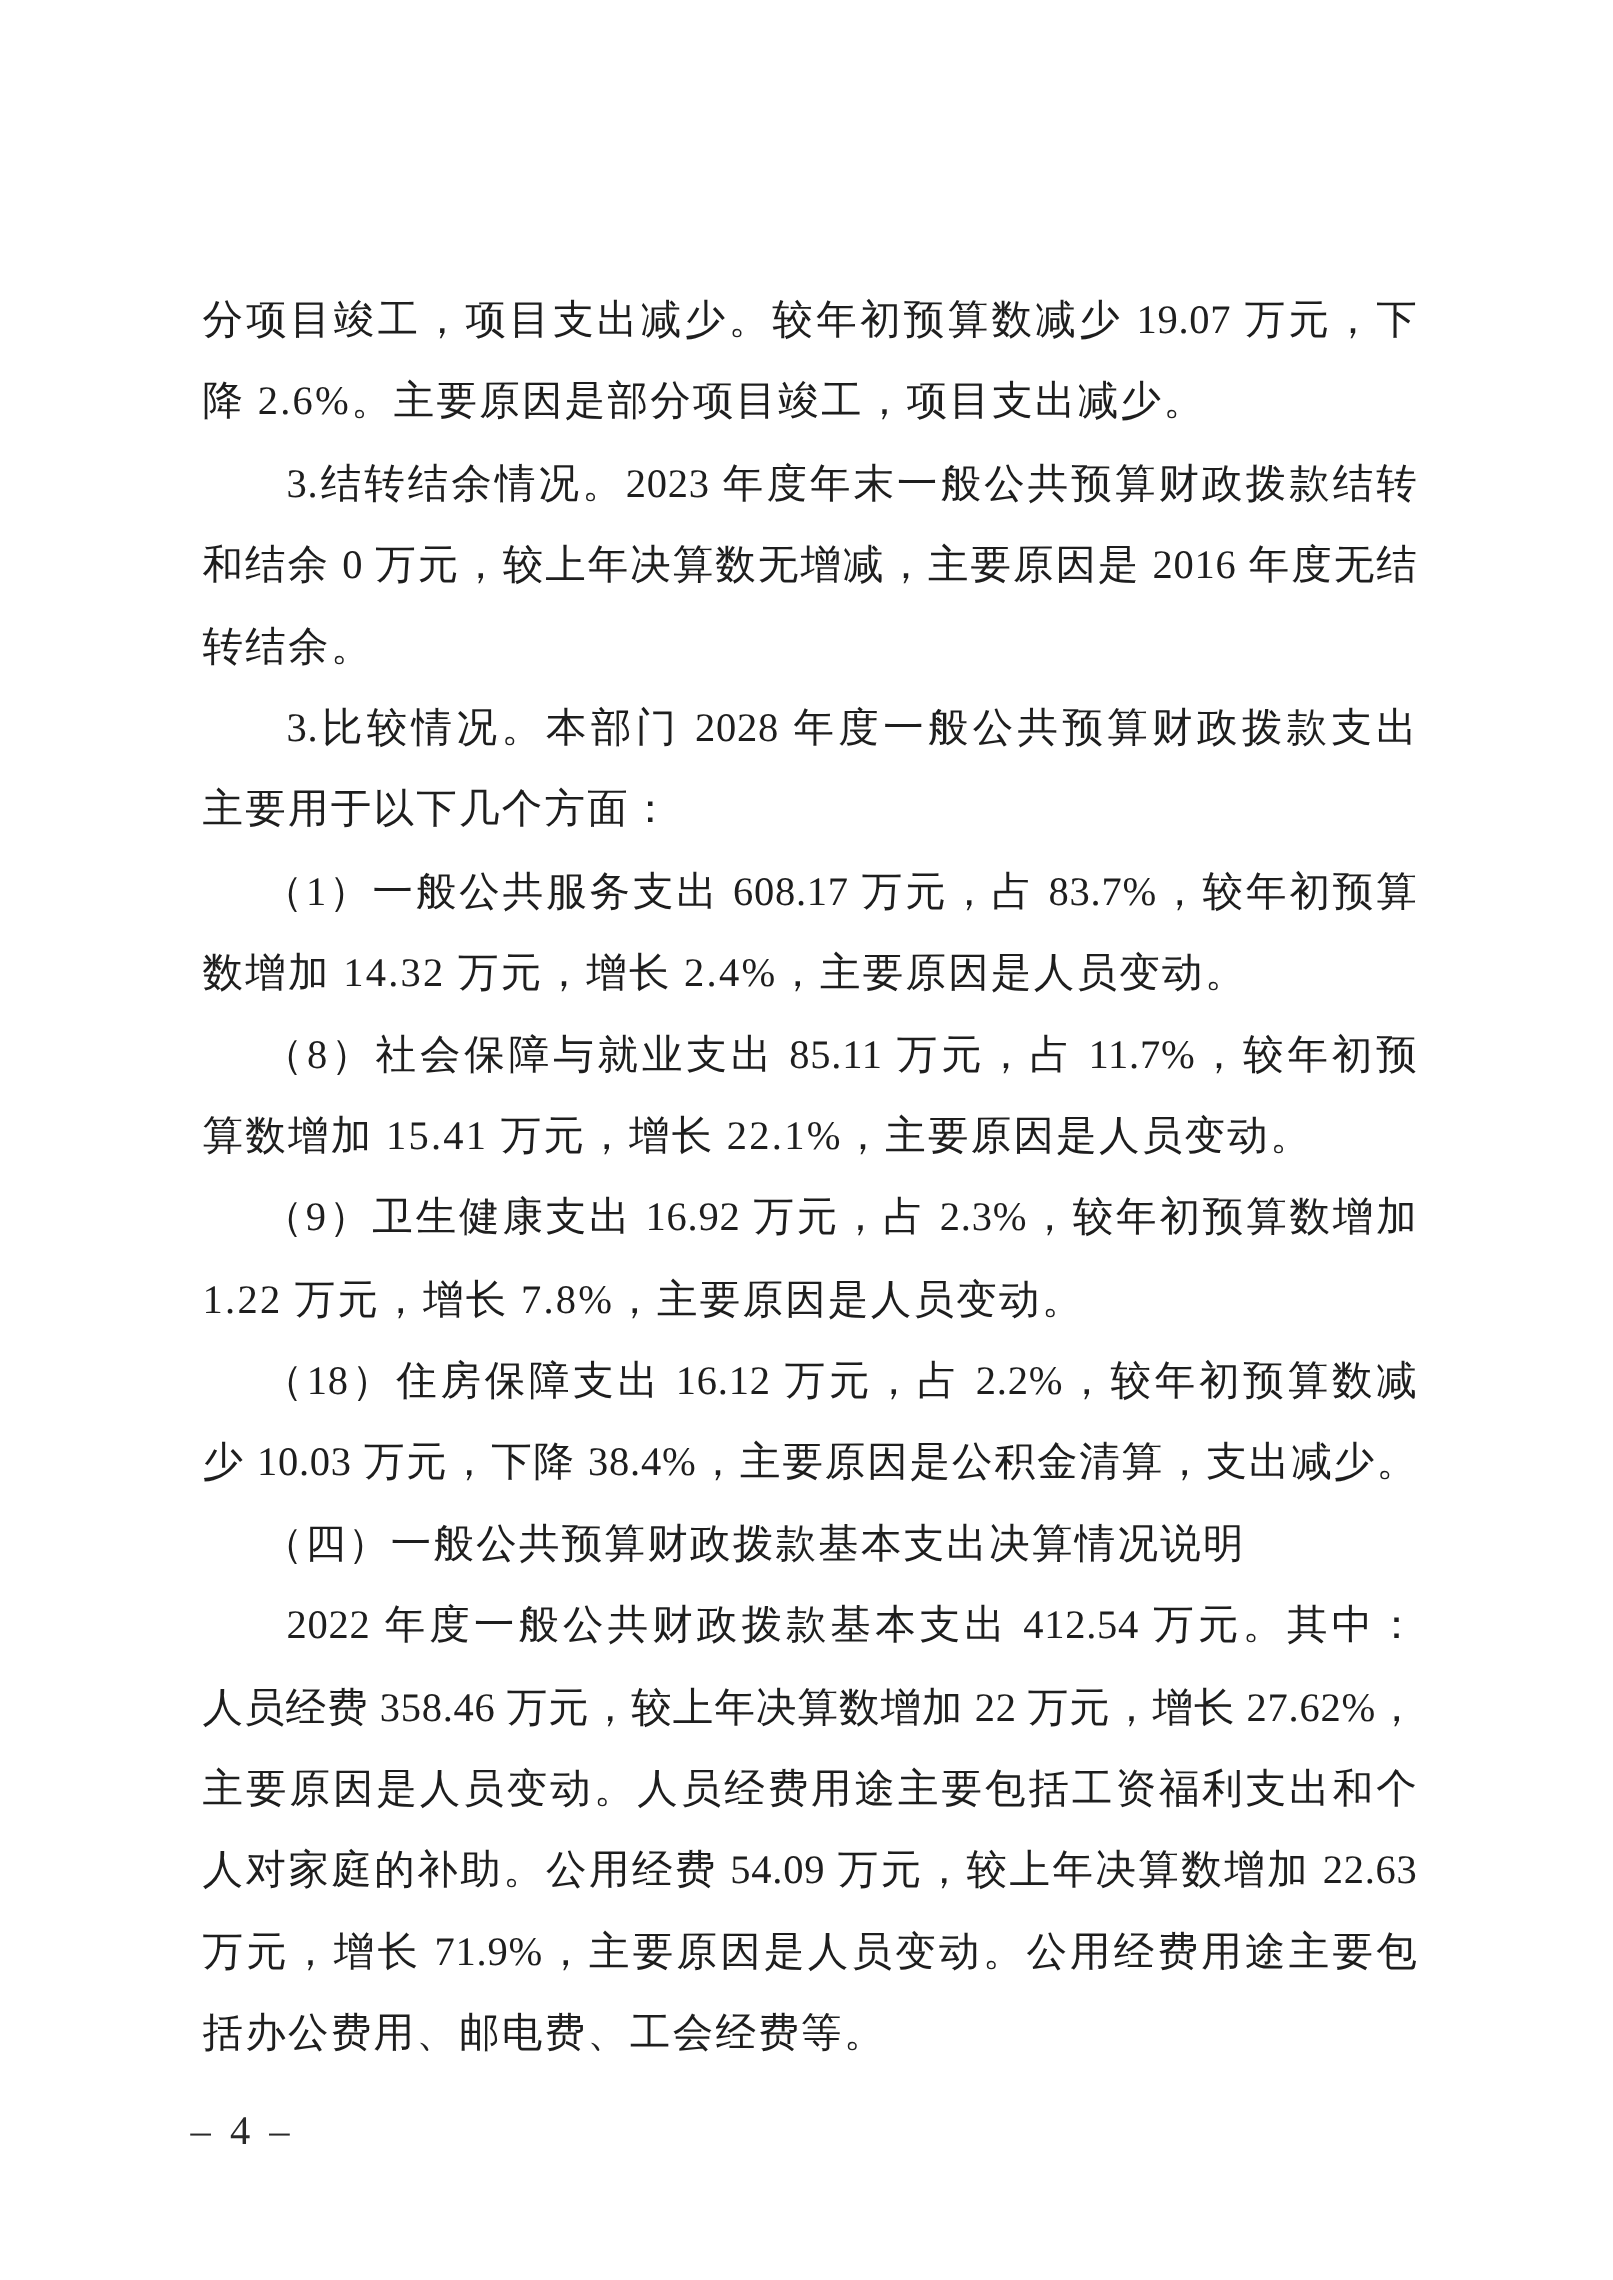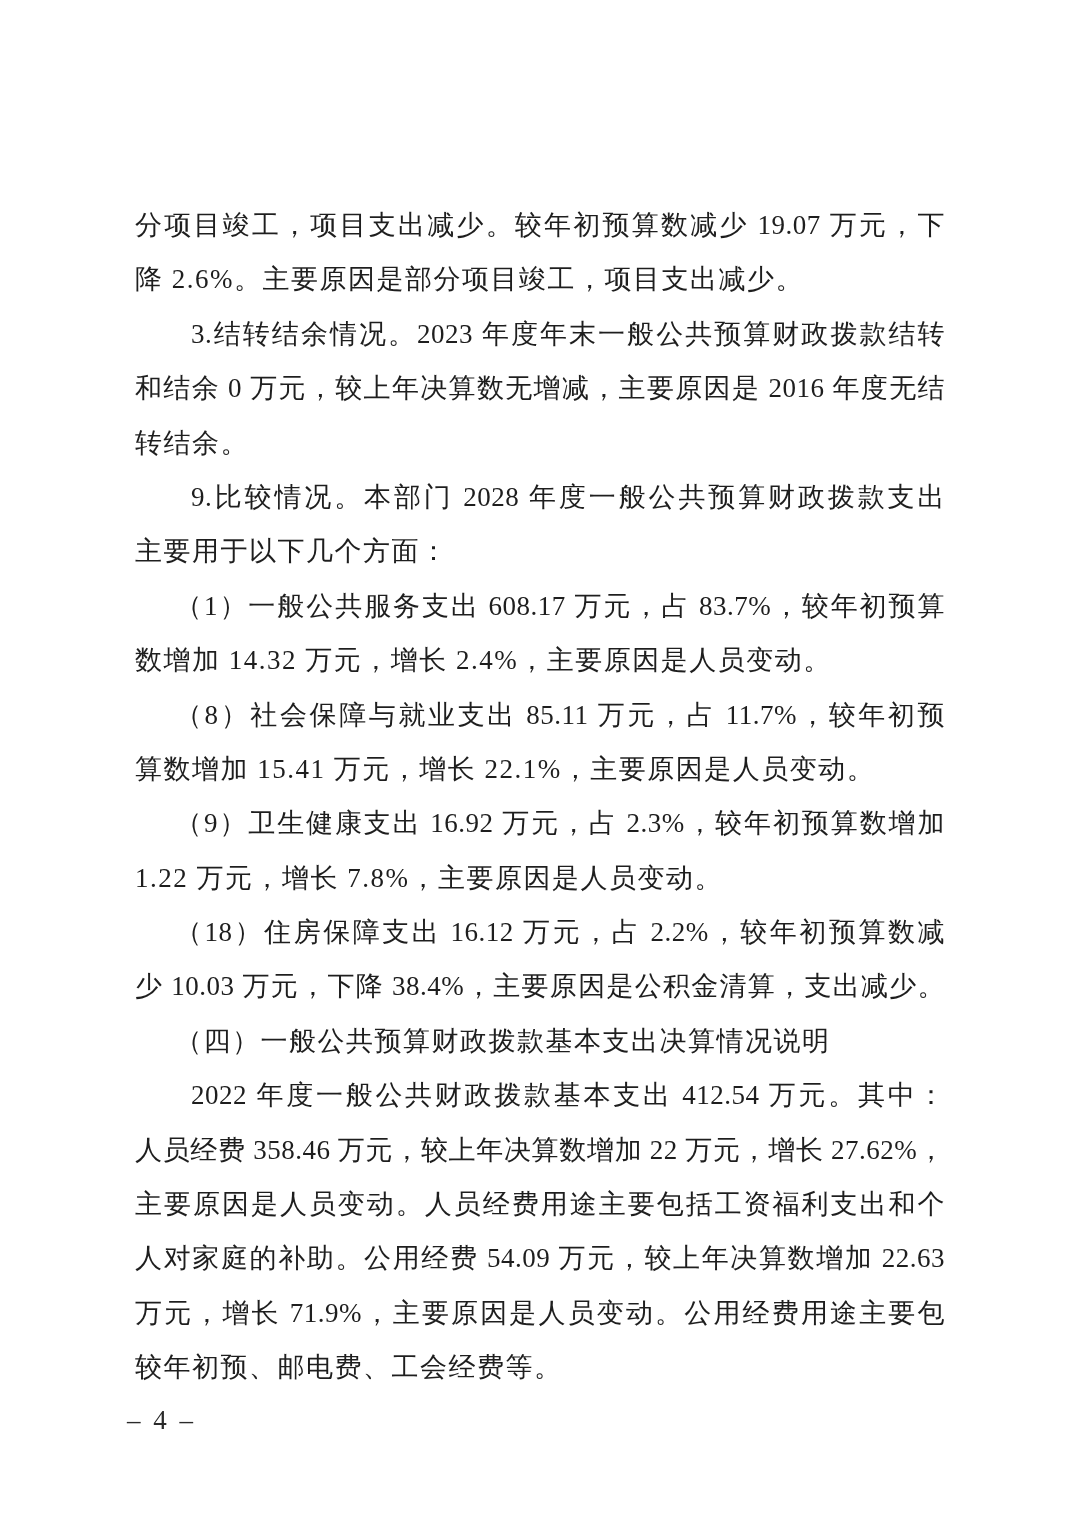--- a/index.html
+++ b/index.html
@@ -11,21 +11,21 @@
     position: relative;
     width: 1075px;
     height: 1520px;
     overflow: hidden;
     font-family: "Liberation Serif", "DejaVu Serif", serif;
     color: #1e1e1e;
   }
   .doc-body {
     position: absolute;
     left: 135px;
-    top: 198px;
+    top: 186px;
     width: 810px;
   }
   .paragraph { margin: 0; padding: 0; }
   .line {
     height: 54.4px;
     line-height: 54.4px;
     font-size: 27px;
     letter-spacing: 0.5px;
     text-align: justify;
     text-align-last: justify;
@@ -54,21 +54,21 @@
     <div class="paragraph">
       <div class="line"><span class="seg">分项目竣工，项目支出减少。较年初预算数减少 19.07 万元，下</span></div>
       <div class="line nofill"><span class="seg">降 2.6%。主要原因是部分项目竣工，项目支出减少。</span></div>
     </div>
     <div class="paragraph">
       <div class="line indent-num"><span class="seg bold">3.结转结余情况。</span><span class="seg">2023 年度年末一般公共预算财政拨款结转</span></div>
       <div class="line"><span class="seg">和结余 0 万元，较上年决算数无增减，主要原因是 2016 年度无结</span></div>
       <div class="line nofill"><span class="seg">转结余。</span></div>
     </div>
     <div class="paragraph">
-      <div class="line indent-num"><span class="seg bold">9.比较情况。</span><span class="seg">本部门 2028 年度一般公共预算财政拨款支出</span></div>
+      <div class="line indent-num"><span class="seg bold">3.比较情况。</span><span class="seg">本部门 2028 年度一般公共预算财政拨款支出</span></div>
       <div class="line nofill"><span class="seg">主要用于以下几个方面：</span></div>
     </div>
     <div class="paragraph">
       <div class="line indent-paren"><span class="seg">（1）一般公共服务支出 608.17 万元，占 83.7%，较年初预算</span></div>
       <div class="line nofill"><span class="seg">数增加 14.32 万元，增长 2.4%，主要原因是人员变动。</span></div>
     </div>
     <div class="paragraph">
       <div class="line indent-paren"><span class="seg">（8）社会保障与就业支出 85.11 万元，占 11.7%，较年初预</span></div>
       <div class="line nofill"><span class="seg">算数增加 15.41 万元，增长 22.1%，主要原因是人员变动。</span></div>
     </div>
@@ -82,17 +82,17 @@
     </div>
     <div class="paragraph">
       <div class="line nofill indent-paren"><span class="seg bold">（四）一般公共预算财政拨款基本支出决算情况说明</span></div>
     </div>
     <div class="paragraph">
       <div class="line indent-num"><span class="seg">2022 年度一般公共财政拨款基本支出 412.54 万元。其中：</span></div>
       <div class="line"><span class="seg">人员经费 358.46 万元，较上年决算数增加 22 万元，增长 27.62%，</span></div>
       <div class="line"><span class="seg">主要原因是人员变动。人员经费用途主要包括工资福利支出和个</span></div>
       <div class="line"><span class="seg">人对家庭的补助。公用经费 54.09 万元，较上年决算数增加 22.63</span></div>
       <div class="line"><span class="seg">万元，增长 71.9%，主要原因是人员变动。公用经费用途主要包</span></div>
-      <div class="line nofill"><span class="seg">较年初预、邮电费、工会经费等。</span></div>
+      <div class="line nofill"><span class="seg">括办公费用、邮电费、工会经费等。</span></div>
     </div>
   </div>
 
 <div class="page-number">– 4 –</div>
 
 </body></html>

